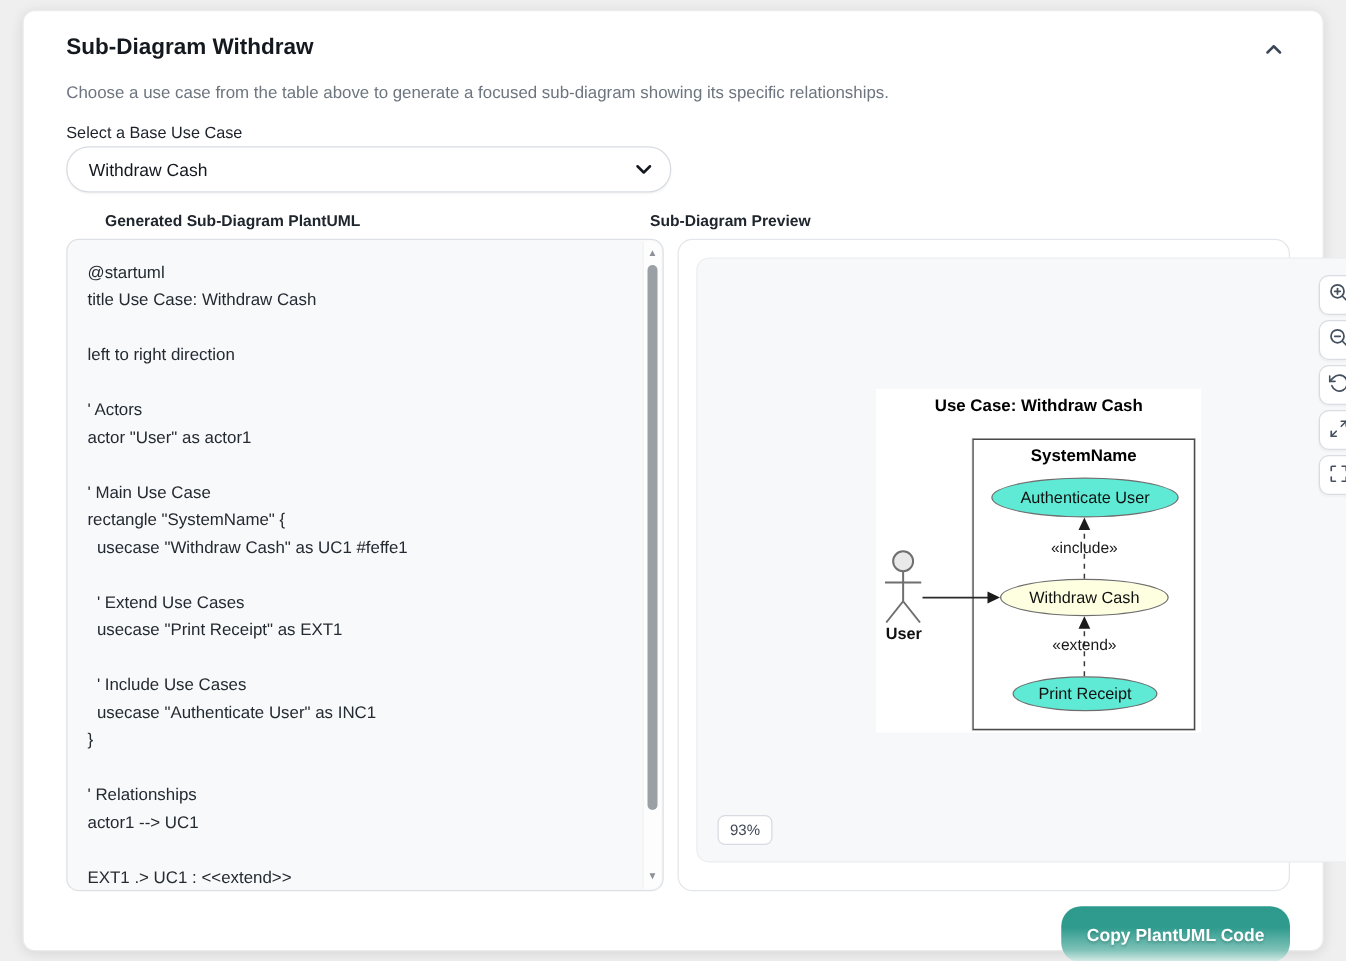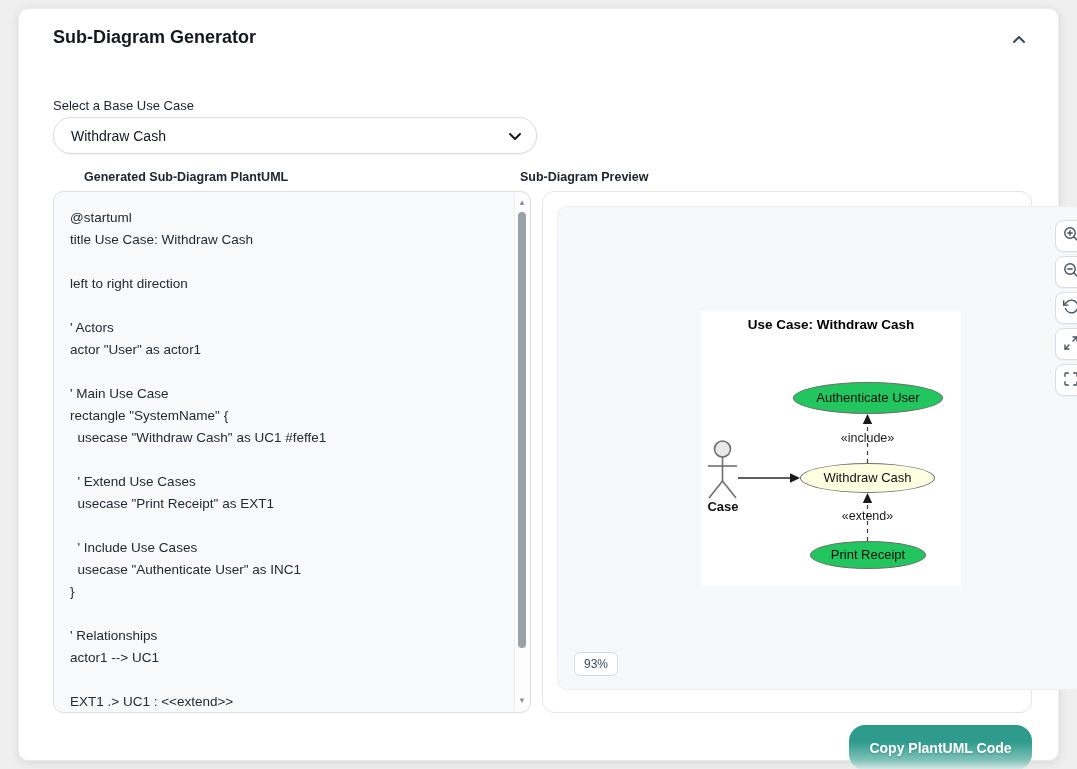--- a/index.html
+++ b/index.html
@@ -69,21 +69,21 @@
   .diagram { position:relative; width:260px; height:275px; background:#ffffff; }
   .d-title { position:absolute; left:0; top:6px; width:100%; text-align:center;
     font-size:13.5px; font-weight:700; color:#000; }
   .sys-rect { position:absolute; left:77px; top:40px; width:178px; height:233px;
     background:#fff; border:1px solid #4a4a4a; box-shadow:0 0 0 .5px #9a9a9a; }
   .sys-name { position:absolute; left:0; top:5px; width:100%; text-align:center;
     font-size:13.5px; font-weight:700; color:#000; }
   .uc { position:absolute; border:1px solid #6e6e6e; border-radius:50%;
     display:flex; align-items:center; justify-content:center;
     font-size:13px; color:#101010; white-space:nowrap; }
-  .uc-gray { background:#22c55e; }
+  .uc-gray { background:#5eead4; }
   .uc-yellow { background:#feffe1; }
   .uc-auth { left:92px; top:71px; width:150px; height:32px; }
   .uc-main { left:99px; top:152px; width:135px; height:30px; }
   .uc-ext  { left:109px; top:230px; width:116px; height:28px; }
   .stereo { position:absolute; left:96px; width:141px; text-align:center;
     font-size:12.5px; color:#1a1a1a; }
   .stereo.inc { top:120px; } .stereo.ext { top:198px; }
   .actor-label { position:absolute; left:-9px; top:188px; width:62px; text-align:center;
     font-size:13px; font-weight:600; color:#101010; }
   .d-svg { position:absolute; inset:0; pointer-events:none; }
@@ -93,30 +93,31 @@
     border:none; border-radius:16px; cursor:pointer;
     background:linear-gradient(180deg,#2c9a8c 0%,#2f9b8e 38%,#7fc2b8 78%,#ddeeea 100%);
     color:#fff; font-size:14px; font-weight:700; text-shadow:0 1px 2px rgba(0,60,50,.25);
     font-family:"Liberation Sans",sans-serif; }
 </style>
 </head>
 <body>
 
 <div class="card">
 
-  <div class="title">Sub-Diagram Generator</div>
+  <div class="title">Sub-Diagram Withdraw</div>
 
   <button class="collapse-btn">
     <span>
       <svg width="18" height="18" viewBox="0 0 18 18">
           <polyline points="4,11 9,6 14,11" fill="none" stroke="#3b4656" stroke-width="2" stroke-linecap="round" stroke-linejoin="round"></polyline>
         </svg>
     </span>
   </button>
 
+  <div class="desc">Choose a use case from the table above to generate a focused sub-diagram showing its specific relationships.</div>
 
   <div class="select-label">Select a Base Use Case</div>
 
   <div class="use-case-select">
     <span class="value">Withdraw Cash</span>
     <span>
       <svg width="14" height="10" viewBox="0 0 14 10">
           <polyline points="2,3 7,8 12,3" fill="none" stroke="#14181f" stroke-width="2" stroke-linecap="round" stroke-linejoin="round"></polyline>
         </svg>
     </span>
@@ -156,20 +157,23 @@
       <div class="scroll-arrow down">▼</div>
     </div>
   </div>
 
   <div class="preview-outer">
     <div class="preview-canvas">
 
       <div class="diagram">
         <div class="d-title">Use Case: Withdraw Cash</div>
 
+        <div class="sys-rect">
+          <div class="sys-name">SystemName</div>
+        </div>
 
         <svg class="d-svg" width="260" height="275" viewBox="0 0 260 275">
 
           <g stroke="#6f6f6f" stroke-width="1.6" fill="none">
             <circle cx="21.5" cy="138" r="8" fill="#e9e9e9"></circle>
             <line x1="21.5" y1="146" x2="21.5" y2="170"></line>
             <line x1="7" y1="155" x2="36" y2="155"></line>
             <line x1="21.5" y1="170" x2="8" y2="187"></line>
             <line x1="21.5" y1="170" x2="35" y2="187"></line>
           </g>
@@ -184,21 +188,21 @@
           <polygon points="166.5,182 161.8,192 171.2,192" fill="#1a1a1a"></polygon>
         </svg>
 
         <div class="uc uc-gray uc-auth">Authenticate User</div>
         <div class="uc uc-yellow uc-main">Withdraw Cash</div>
         <div class="uc uc-gray uc-ext">Print Receipt</div>
 
         <div class="stereo inc">«include»</div>
         <div class="stereo ext">«extend»</div>
 
-        <div class="actor-label">Case</div>
+        <div class="actor-label">User</div>
       </div>
 
       <div class="controls">
         <button class="ctrl-btn">
           <span>
             <svg width="17" height="17" viewBox="0 0 17 17" fill="none" stroke="#45505e" stroke-width="1.4" stroke-linecap="round">
               <circle cx="7" cy="7" r="5.2"></circle>
                 <line x1="11" y1="11" x2="14.5" y2="14.5"></line>
               <line x1="7" y1="4.8" x2="7" y2="9.2"></line>
                 <line x1="4.8" y1="7" x2="9.2" y2="7"></line>

